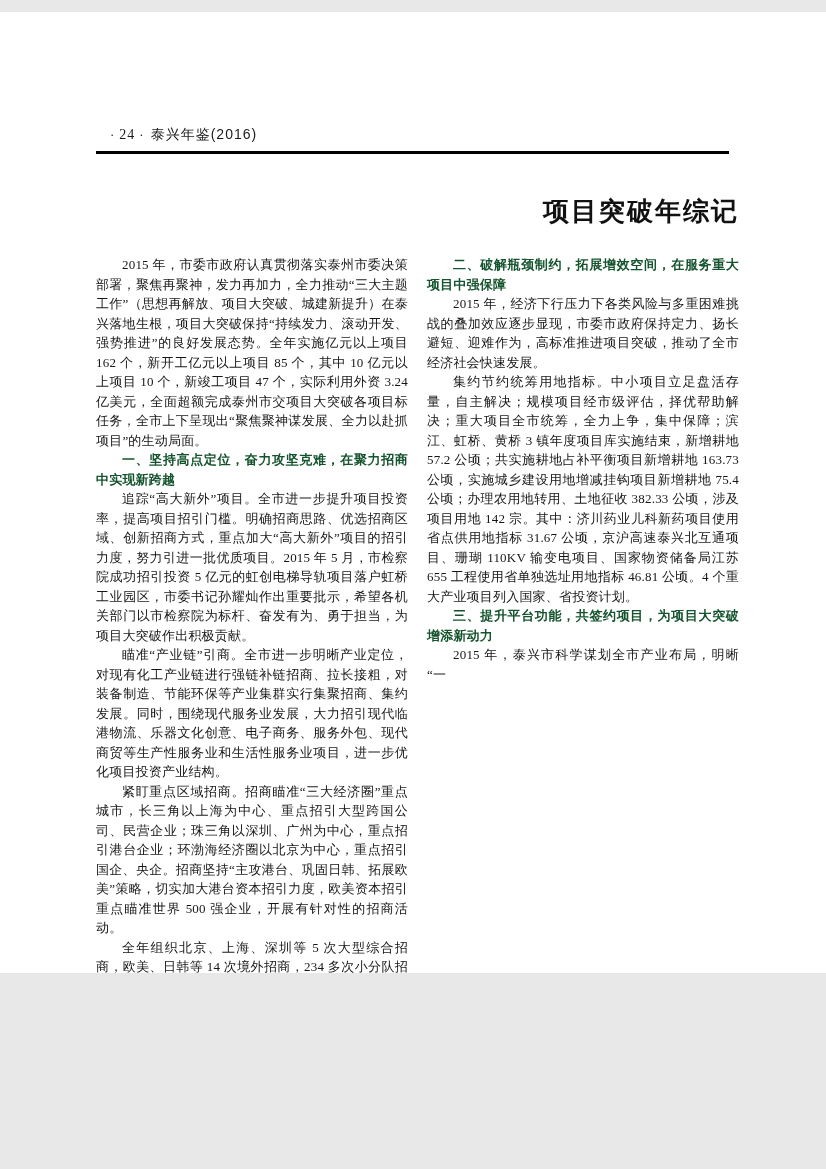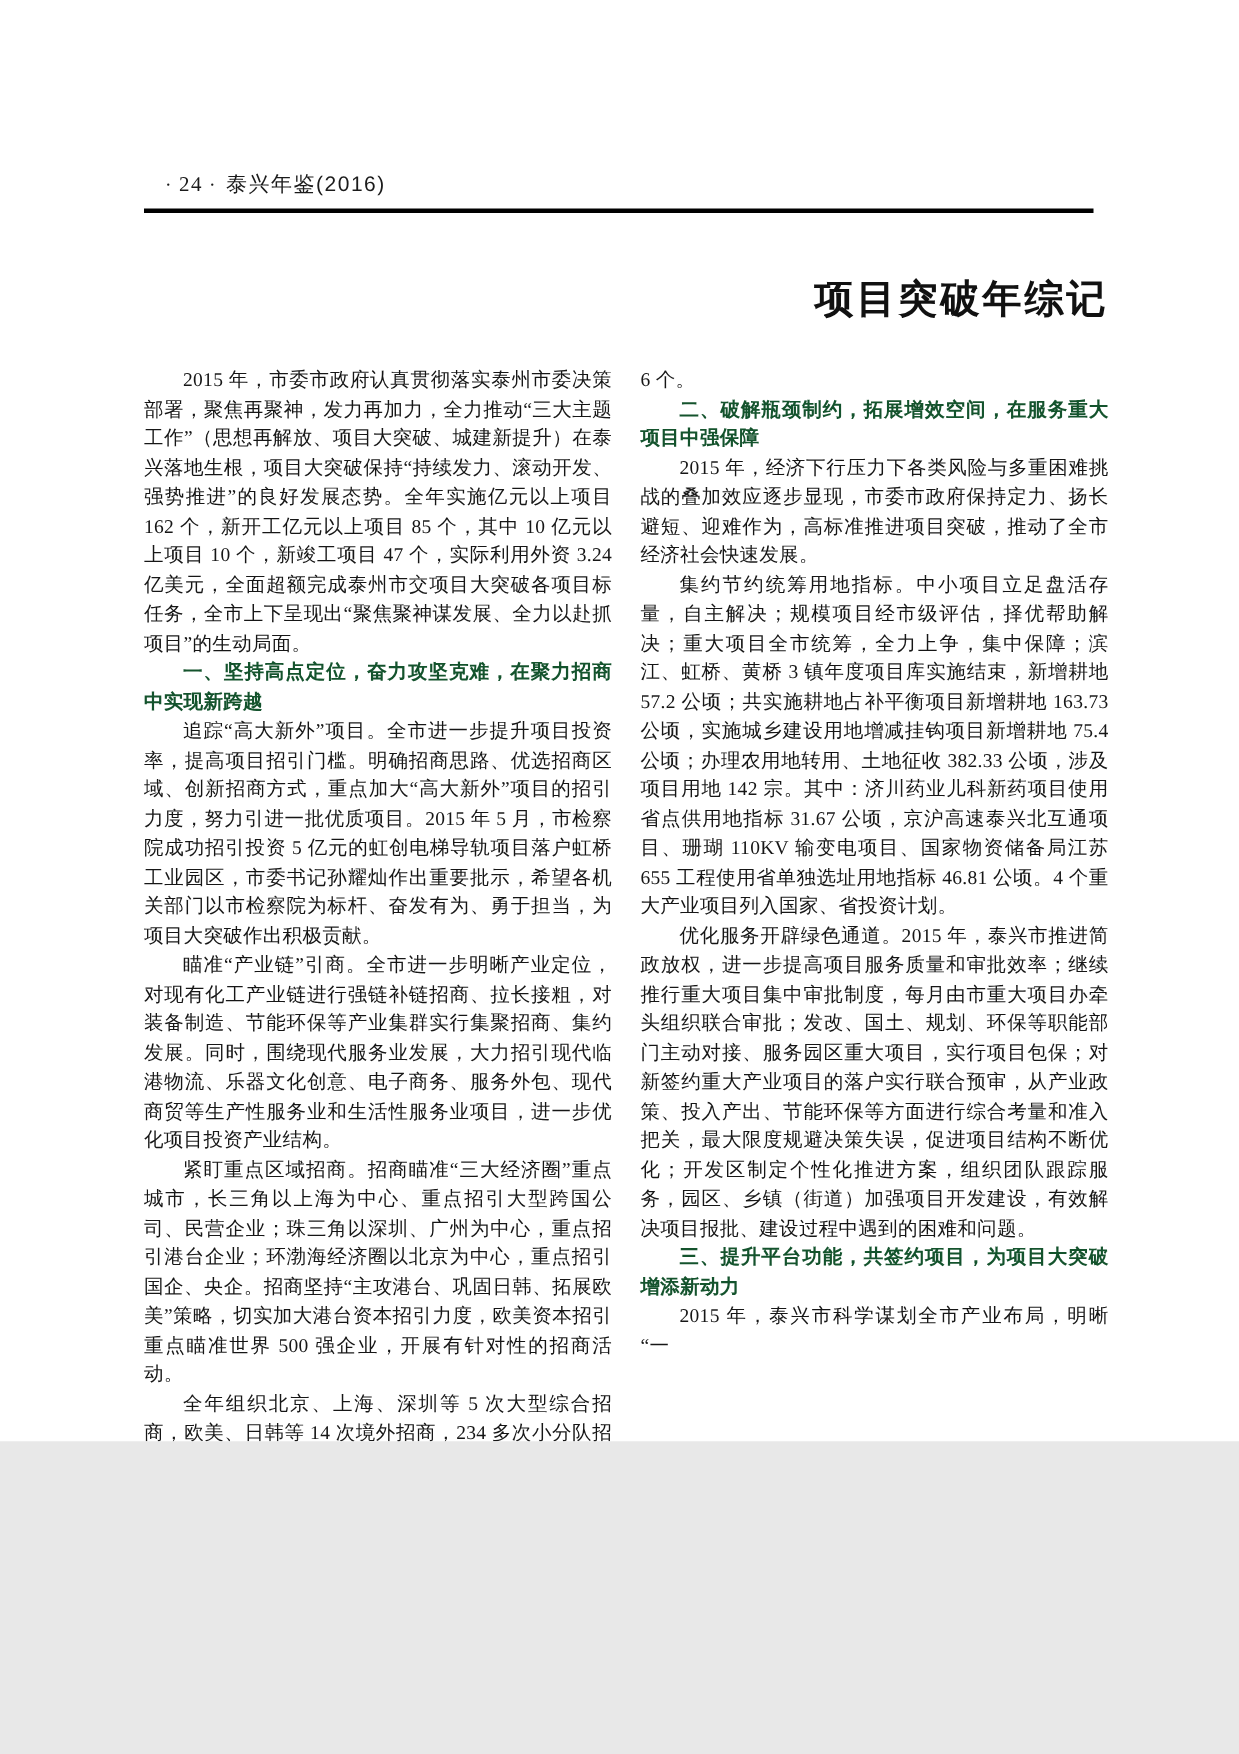--- a/index.html
+++ b/index.html
@@ -4,21 +4,21 @@
 <style>
   html, body {
     margin: 0;
     padding: 0;
     background: #e8e8e8;
   }
   .page {
     position: relative;
     width: 826px;
     height: 961px;
-    margin: 0 auto;
+    margin: 12px auto;
     background: #ffffff;
     color: #161616;
     font-family: "Liberation Serif", serif;
     overflow: hidden;
   }
   .running-head {
     position: absolute;
     left: 106px;
     top: 114px;
     font-size: 14px;
@@ -104,23 +104,21 @@
   <div class="columns">
     <div class="col" id="col-left">
         <p class="body">2015 年，市委市政府认真贯彻落实泰州市委决策部署，聚焦再聚神，发力再加力，全力推动“三大主题工作”（思想再解放、项目大突破、城建新提升）在泰兴落地生根，项目大突破保持“持续发力、滚动开发、强势推进”的良好发展态势。全年实施亿元以上项目 162 个，新开工亿元以上项目 85 个，其中 10 亿元以上项目 10 个，新竣工项目 47 个，实际利用外资 3.24 亿美元，全面超额完成泰州市交项目大突破各项目标任务，全市上下呈现出“聚焦聚神谋发展、全力以赴抓项目”的生动局面。</p>
         <p class="heading">一、坚持高点定位，奋力攻坚克难，在聚力招商中实现新跨越</p>
         <p class="body">追踪“高大新外”项目。全市进一步提升项目投资率，提高项目招引门槛。明确招商思路、优选招商区域、创新招商方式，重点加大“高大新外”项目的招引力度，努力引进一批优质项目。2015 年 5 月，市检察院成功招引投资 5 亿元的虹创电梯导轨项目落户虹桥工业园区，市委书记孙耀灿作出重要批示，希望各机关部门以市检察院为标杆、奋发有为、勇于担当，为项目大突破作出积极贡献。</p>
         <p class="body">瞄准“产业链”引商。全市进一步明晰产业定位，对现有化工产业链进行强链补链招商、拉长接粗，对装备制造、节能环保等产业集群实行集聚招商、集约发展。同时，围绕现代服务业发展，大力招引现代临港物流、乐器文化创意、电子商务、服务外包、现代商贸等生产性服务业和生活性服务业项目，进一步优化项目投资产业结构。</p>
         <p class="body">紧盯重点区域招商。招商瞄准“三大经济圈”重点城市，长三角以上海为中心、重点招引大型跨国公司、民营企业；珠三角以深圳、广州为中心，重点招引港台企业；环渤海经济圈以北京为中心，重点招引国企、央企。招商坚持“主攻港台、巩固日韩、拓展欧美”策略，切实加大港台资本招引力度，欧美资本招引重点瞄准世界 500 强企业，开展有针对性的招商活动。</p>
         <p class="body">全年组织北京、上海、深圳等 5 次大型综合招商，欧美、日韩等 14 次境外招商，234 多次小分队招商。共签约项目 167 个，总投资 760 亿元，其中，5 亿元以上项目 39 个、10 亿元以上项目 27 个、30 亿元以上项目</p>
       </div>
     <div class="col" id="col-right">
-        <p class="cont">6 个。</p>
         <p class="heading">二、破解瓶颈制约，拓展增效空间，在服务重大项目中强保障</p>
         <p class="body">2015 年，经济下行压力下各类风险与多重困难挑战的叠加效应逐步显现，市委市政府保持定力、扬长避短、迎难作为，高标准推进项目突破，推动了全市经济社会快速发展。</p>
         <p class="body">集约节约统筹用地指标。中小项目立足盘活存量，自主解决；规模项目经市级评估，择优帮助解决；重大项目全市统筹，全力上争，集中保障；滨江、虹桥、黄桥 3 镇年度项目库实施结束，新增耕地 57.2 公顷；共实施耕地占补平衡项目新增耕地 163.73 公顷，实施城乡建设用地增减挂钩项目新增耕地 75.4 公顷；办理农用地转用、土地征收 382.33 公顷，涉及项目用地 142 宗。其中：济川药业儿科新药项目使用省点供用地指标 31.67 公顷，京沪高速泰兴北互通项目、珊瑚 110KV 输变电项目、国家物资储备局江苏 655 工程使用省单独选址用地指标 46.81 公顷。4 个重大产业项目列入国家、省投资计划。</p>
-        <p class="body">优化服务开辟绿色通道。2015 年，泰兴市推进简政放权，进一步提高项目服务质量和审批效率；继续推行重大项目集中审批制度，每月由市重大项目办牵头组织联合审批；发改、国土、规划、环保等职能部门主动对接、服务园区重大项目，实行项目包保；对新签约重大产业项目的落户实行联合预审，从产业政策、投入产出、节能环保等方面进行综合考量和准入把关，最大限度规避决策失误，促进项目结构不断优化；开发区制定个性化推进方案，组织团队跟踪服务，园区、乡镇（街道）加强项目开发建设，有效解决项目报批、建设过程中遇到的困难和问题。</p>
         <p class="heading">三、提升平台功能，共签约项目，为项目大突破增添新动力</p>
         <p class="body">2015 年，泰兴市科学谋划全市产业布局，明晰“一</p>
       </div>
   </div>
 
 </div>
 
 </body></html>

